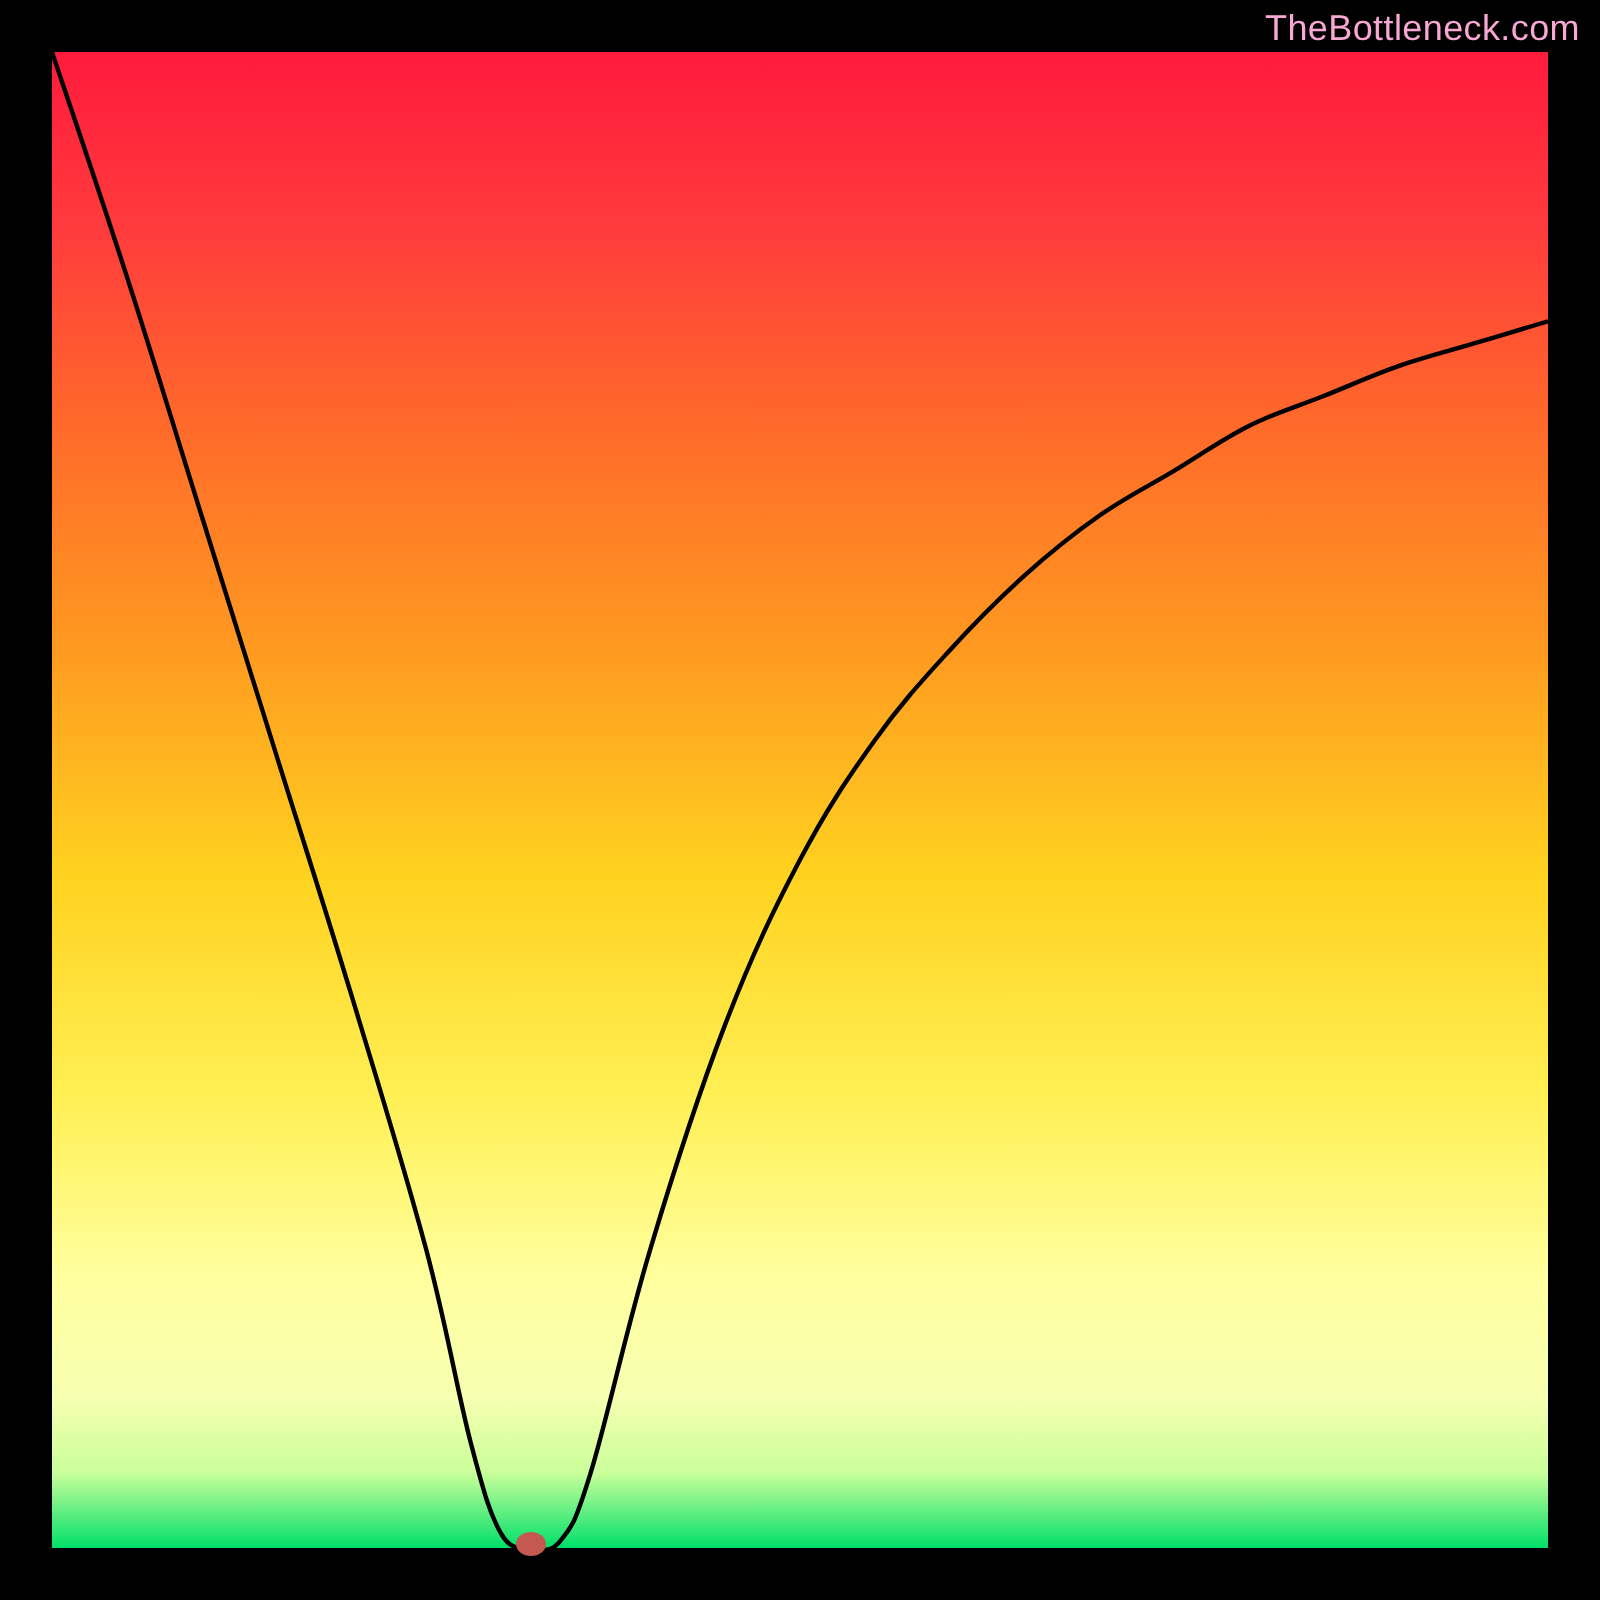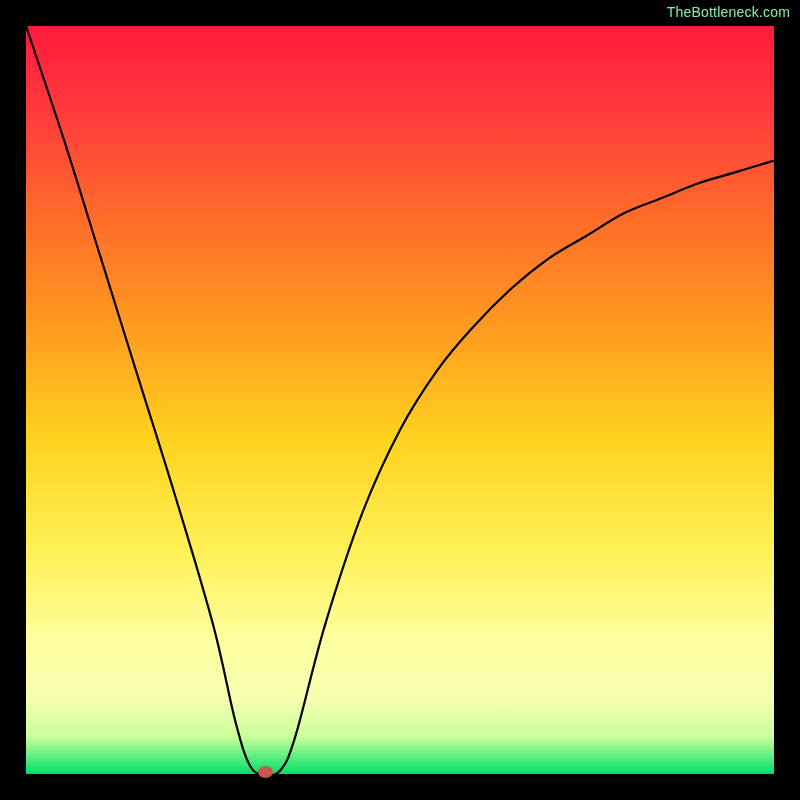--- a/index.html
+++ b/index.html
@@ -27,22 +27,22 @@
       #ffff9f 82%,
       #f6ffb0 90%,
       #c9ff9a 95%,
       #00e06a 100%
     );
   }
   .attribution {
     position: absolute;
     top: 4px;
     right: 10px;
-    color: #86efac;
-    font-size: 14px;
+    color: #f9a8d4;
+    font-size: 18px;
     letter-spacing: 0.2px;
     font-weight: 500;
   }
   svg.curve {
     position: absolute;
     left: 0;
     top: 0;
     width: 748px;
     height: 748px;
   }

